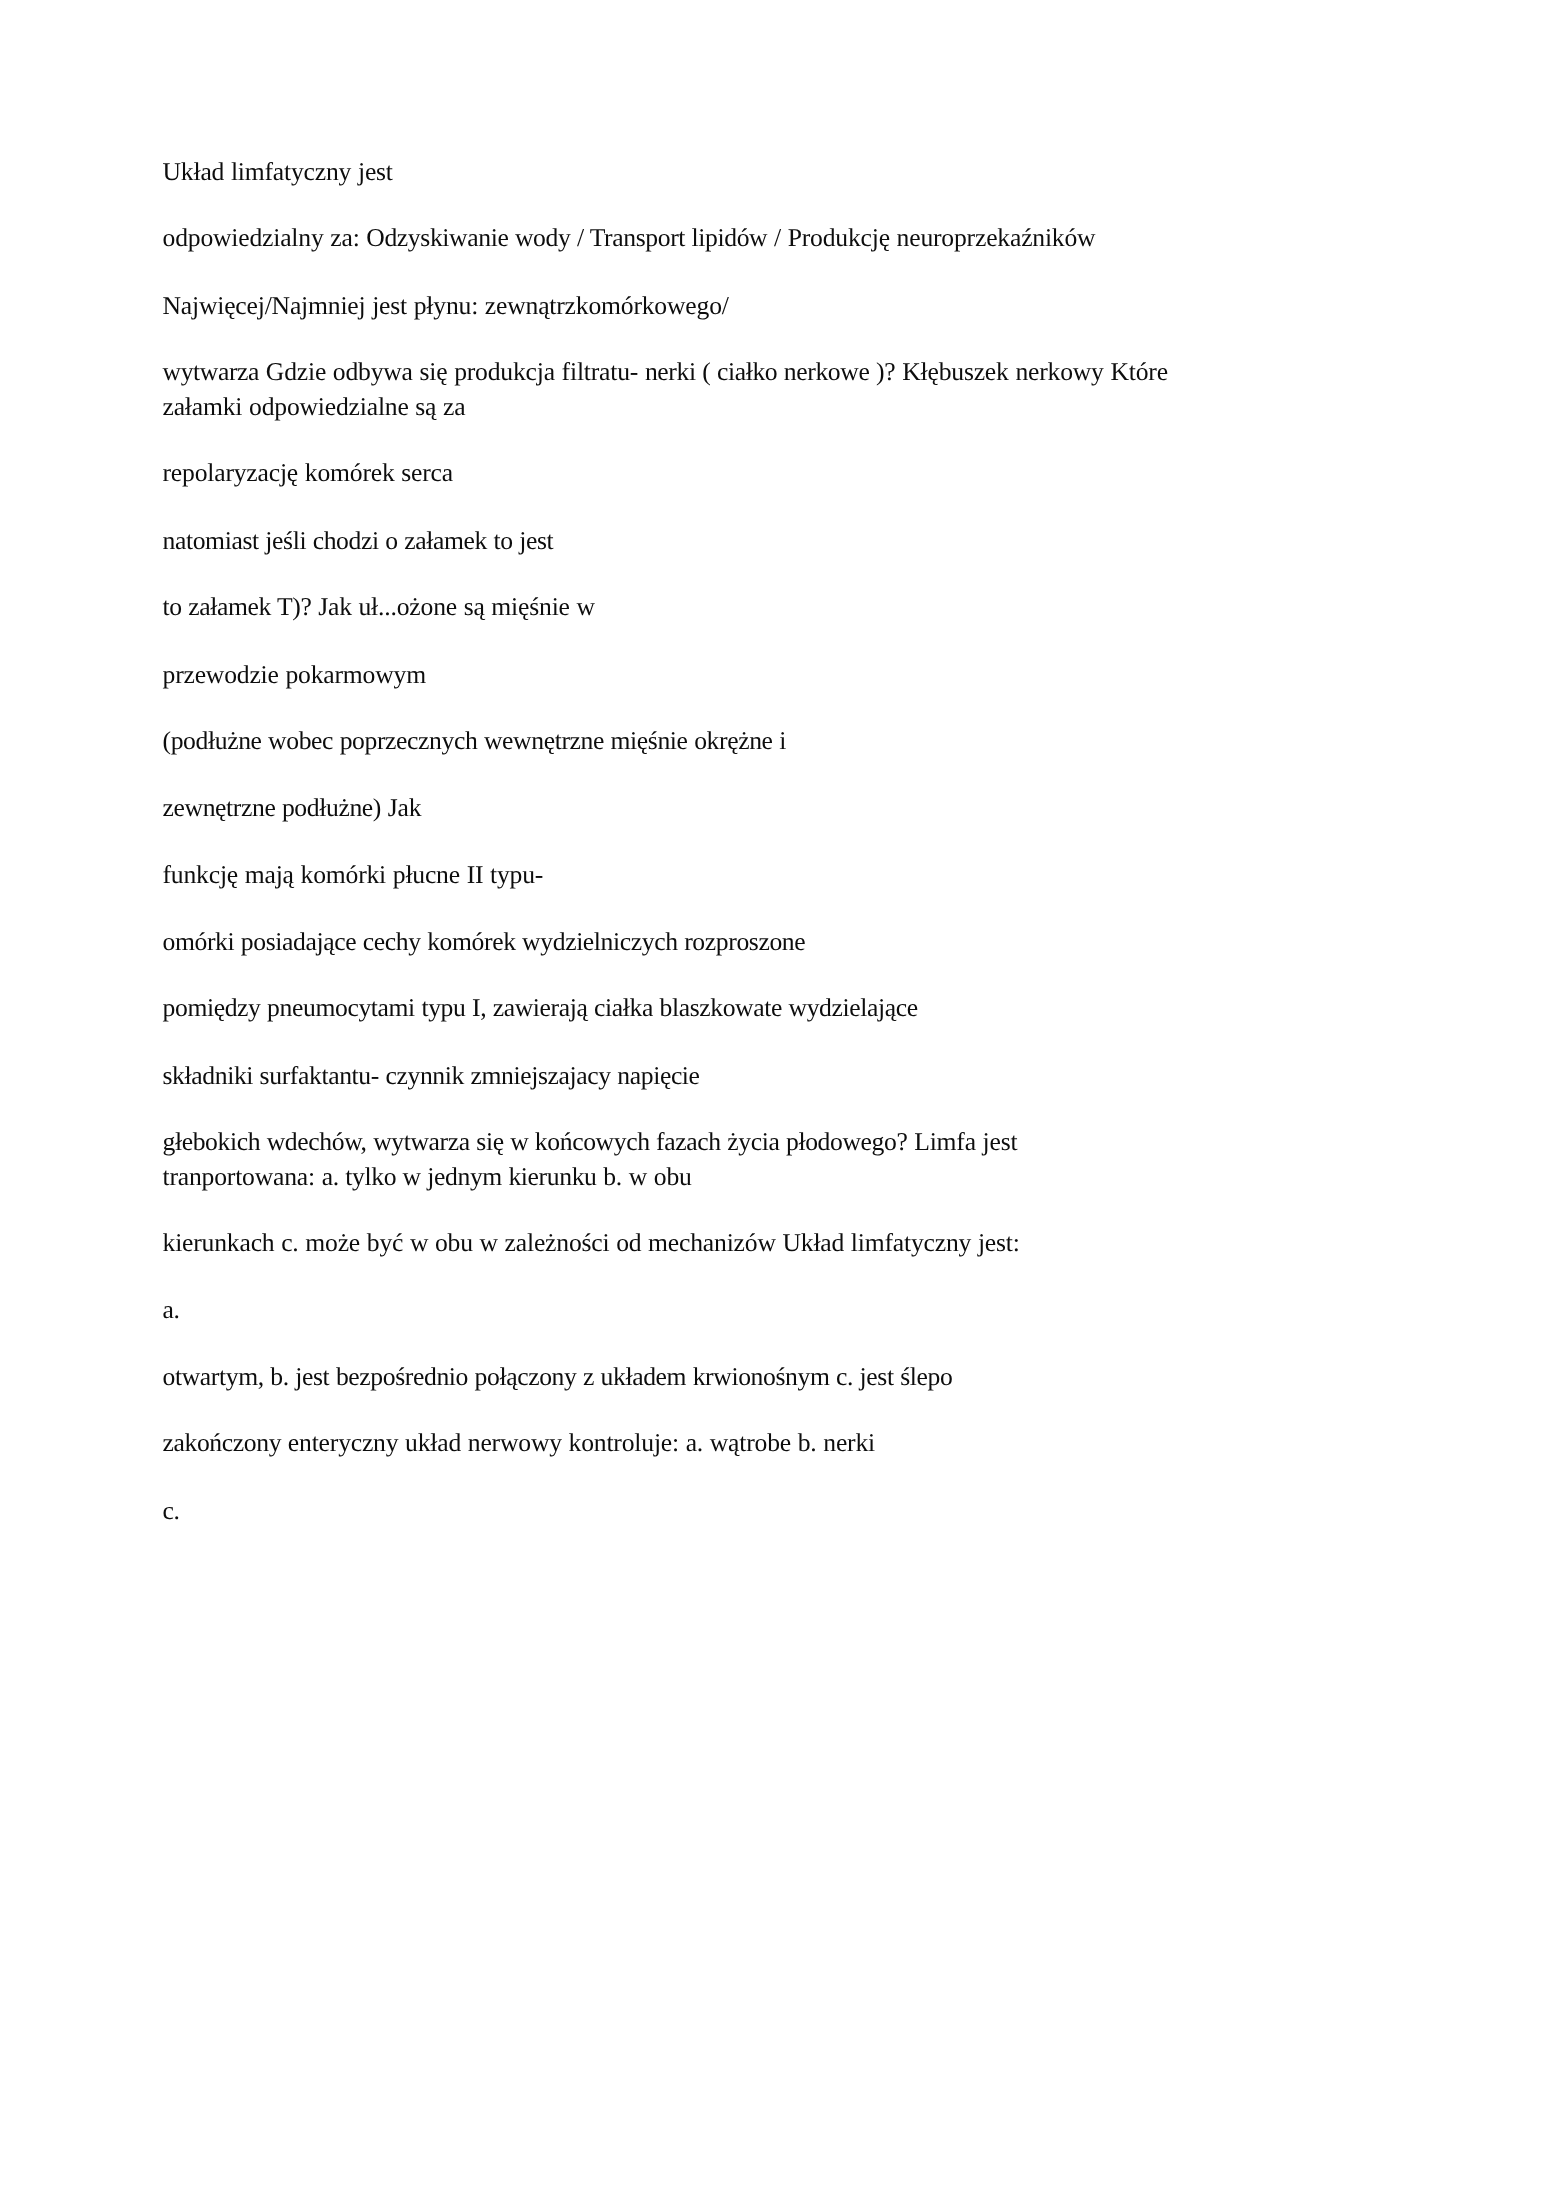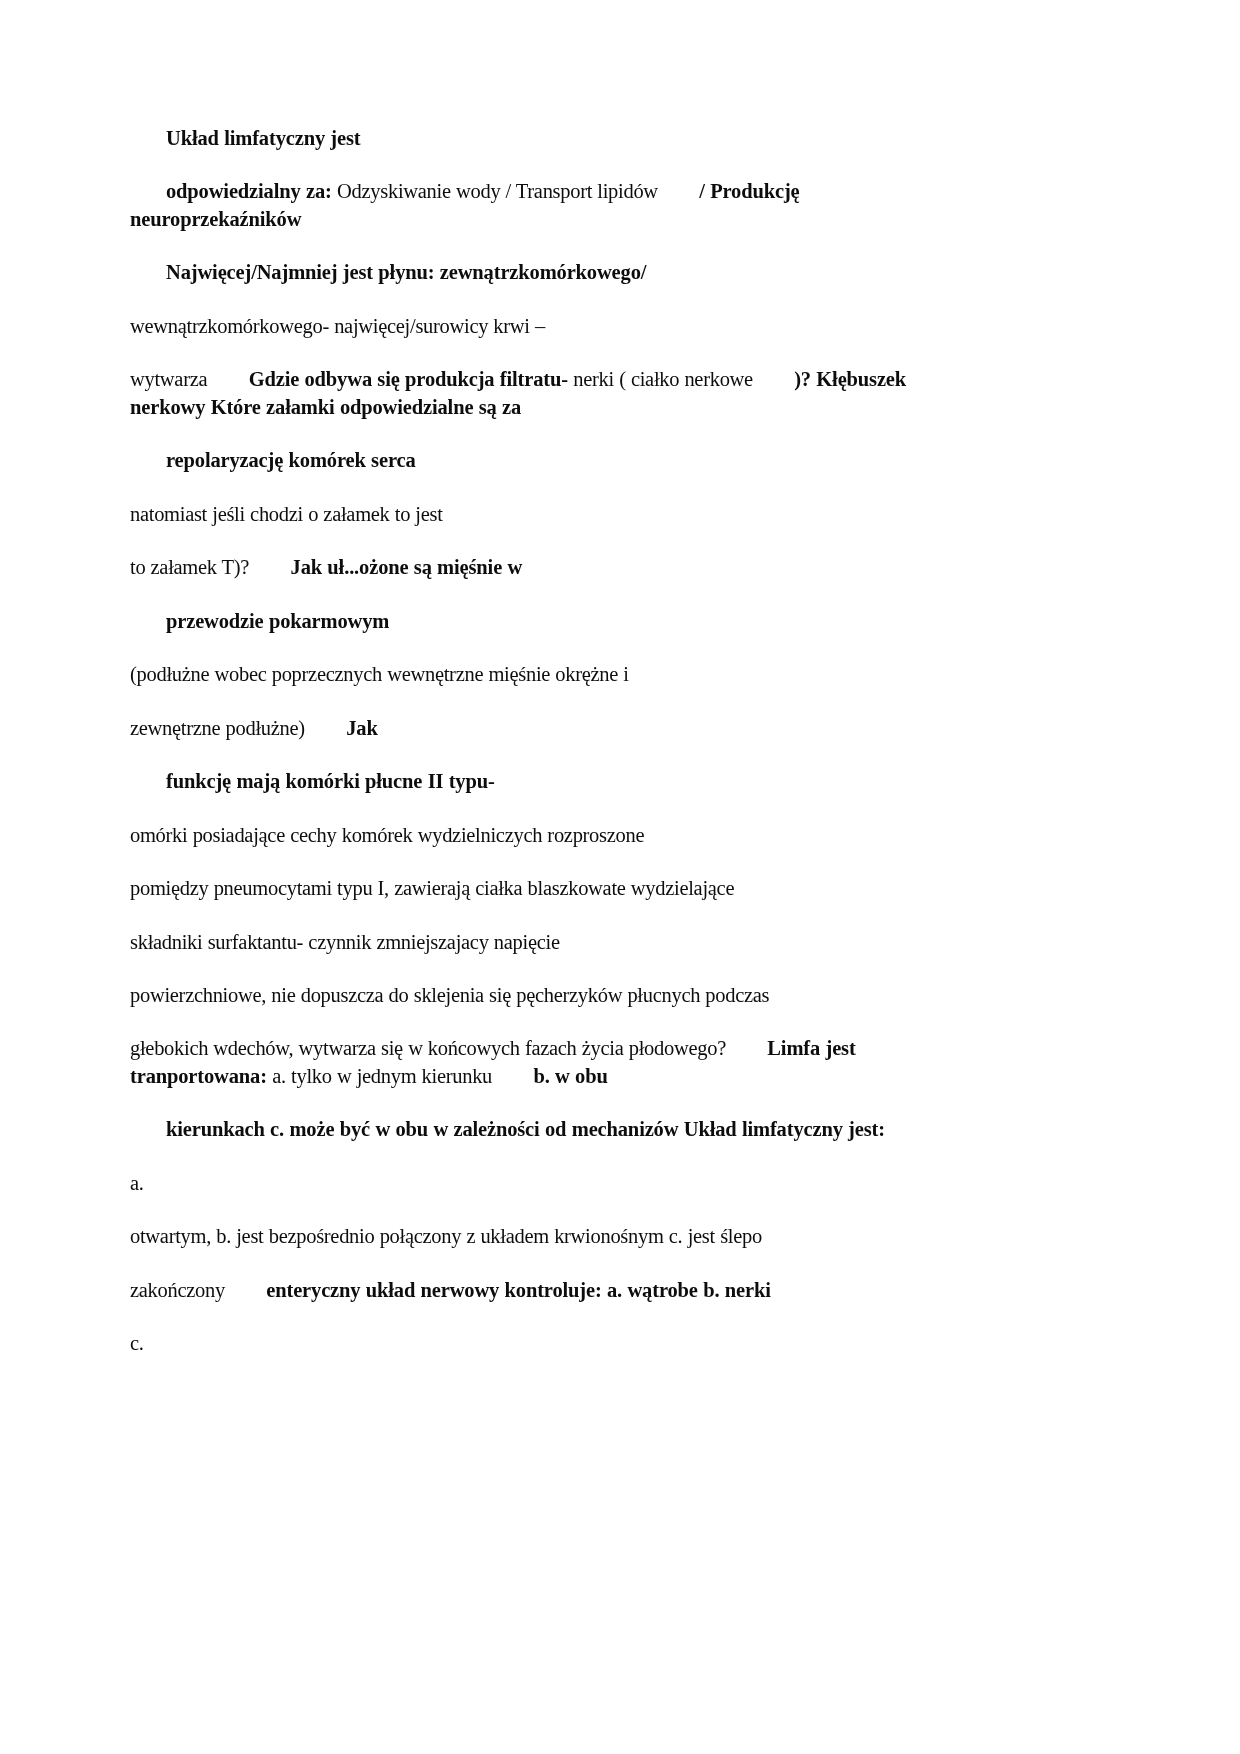--- a/index.html
+++ b/index.html
@@ -30,46 +30,44 @@
   .para {
     margin: 0 0 26px 0;
     font-size: 20.5px;
     line-height: 1.34;
     letter-spacing: -0.15px;
     word-spacing: 0.4px;
     text-align: left;
     white-space: normal;
   }
   .para:last-child { margin-bottom: 0; }
-  .r { font-weight: 700; margin-left: 36px; }
+  .r { font-weight: 400; }
   .b { font-weight: 400; letter-spacing: -0.3px; }
   
   .para .b { font-stretch: condensed; }
 </style>
 </head>
 <body style="color: rgb(13, 13, 13);">
 
 <div id="page" style="background: rgb(255, 255, 255);">
   <div id="doc-body">
       <p class="para"><span class="r">Układ limfatyczny jest</span></p>
       <p class="para"><span class="r">odpowiedzialny za: </span><span class="b">Odzyskiwanie wody / Transport lipidów</span><span class="r"> / Produkcję neuroprzekaźników</span></p>
       <p class="para"><span class="r">Najwięcej/Najmniej jest płynu: zewnątrzkomórkowego/</span></p>
-      <p class="para"><span class="b">wewnątrzkomórkowego- najwięcej/surowicy krwi –</span></p>
       <p class="para"><span class="b">wytwarza</span><span class="r"> Gdzie odbywa się produkcja filtratu- </span><span class="b">nerki ( ciałko nerkowe </span><span class="r">)? Kłębuszek nerkowy  Które załamki odpowiedzialne są za</span></p>
       <p class="para"><span class="r">repolaryzację komórek serca</span></p>
       <p class="para"><span class="b">natomiast  jeśli chodzi o załamek to jest</span></p>
       <p class="para"><span class="b">to  załamek T)?</span><span class="r"> Jak uł...ożone są mięśnie w</span></p>
       <p class="para"><span class="r">przewodzie pokarmowym</span></p>
       <p class="para"><span class="b">(podłużne wobec poprzecznych wewnętrzne mięśnie okrężne i</span></p>
       <p class="para"><span class="b">zewnętrzne  podłużne)</span><span class="r"> Jak</span></p>
       <p class="para"><span class="r">funkcję mają komórki płucne II typu-</span></p>
       <p class="para"><span class="b">omórki posiadające cechy komórek wydzielniczych rozproszone</span></p>
       <p class="para"><span class="b">pomiędzy pneumocytami typu I, zawierają ciałka blaszkowate wydzielające</span></p>
       <p class="para"><span class="b">składniki surfaktantu- czynnik zmniejszajacy napięcie</span></p>
-      <p class="para"><span class="b">powierzchniowe, nie dopuszcza do sklejenia się pęcherzyków płucnych podczas</span></p>
       <p class="para"><span class="b">głebokich wdechów, wytwarza się w końcowych fazach życia płodowego?</span><span class="r"> Limfa jest tranportowana: </span><span class="b">a. tylko w jednym kierunku</span><span class="r"> b. w obu</span></p>
       <p class="para"><span class="r">kierunkach c. może być w obu w zależności od mechanizów Układ limfatyczny jest:</span></p>
       <p class="para"><span class="b">a.</span></p>
       <p class="para"><span class="b">otwartym, b. jest bezpośrednio połączony z układem krwionośnym c. jest ślepo</span></p>
       <p class="para"><span class="b">zakończony</span><span class="r"> enteryczny układ nerwowy kontroluje: a. wątrobe b. nerki</span></p>
       <p class="para"><span class="b">c.</span></p>
     </div>
 </div>
 
 </body></html>

